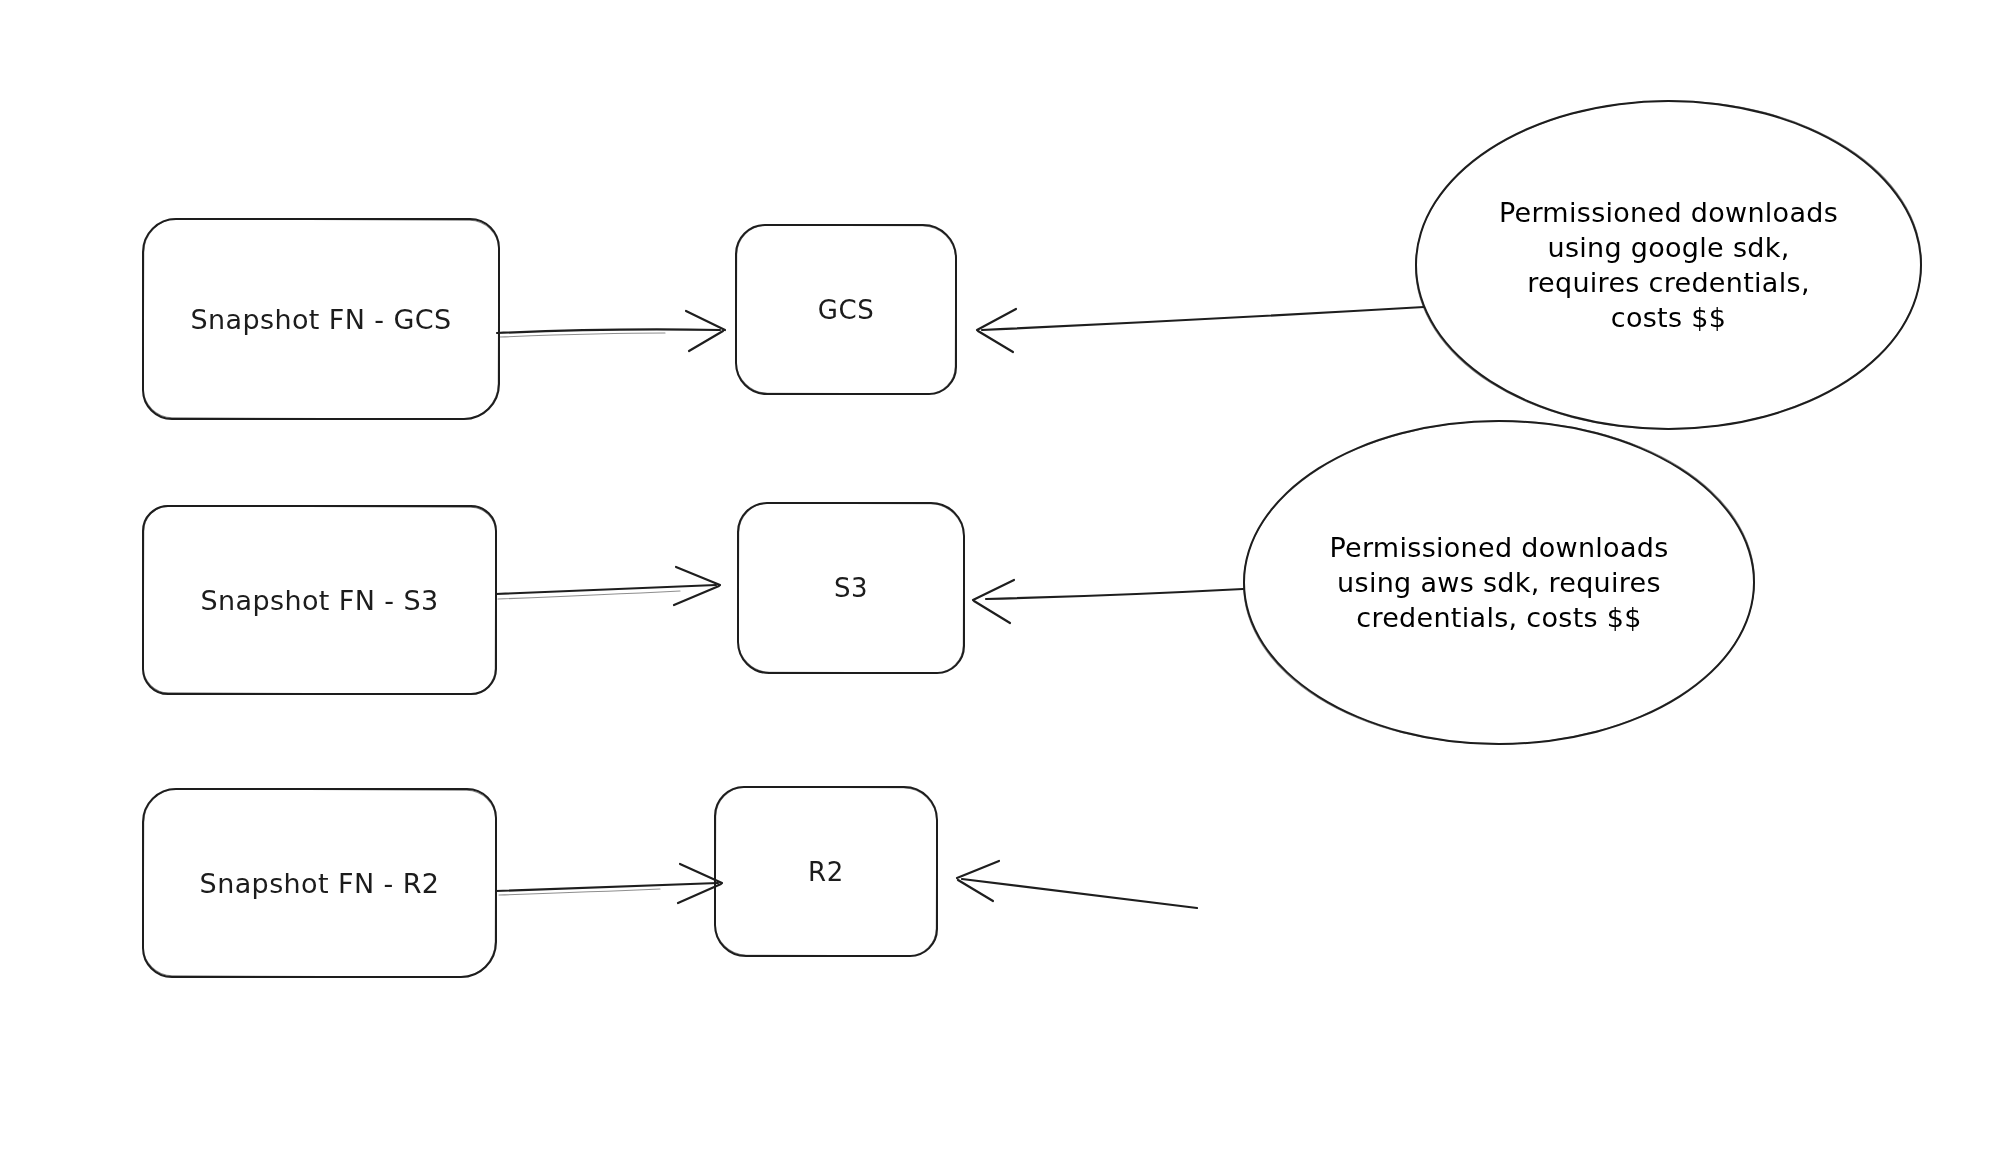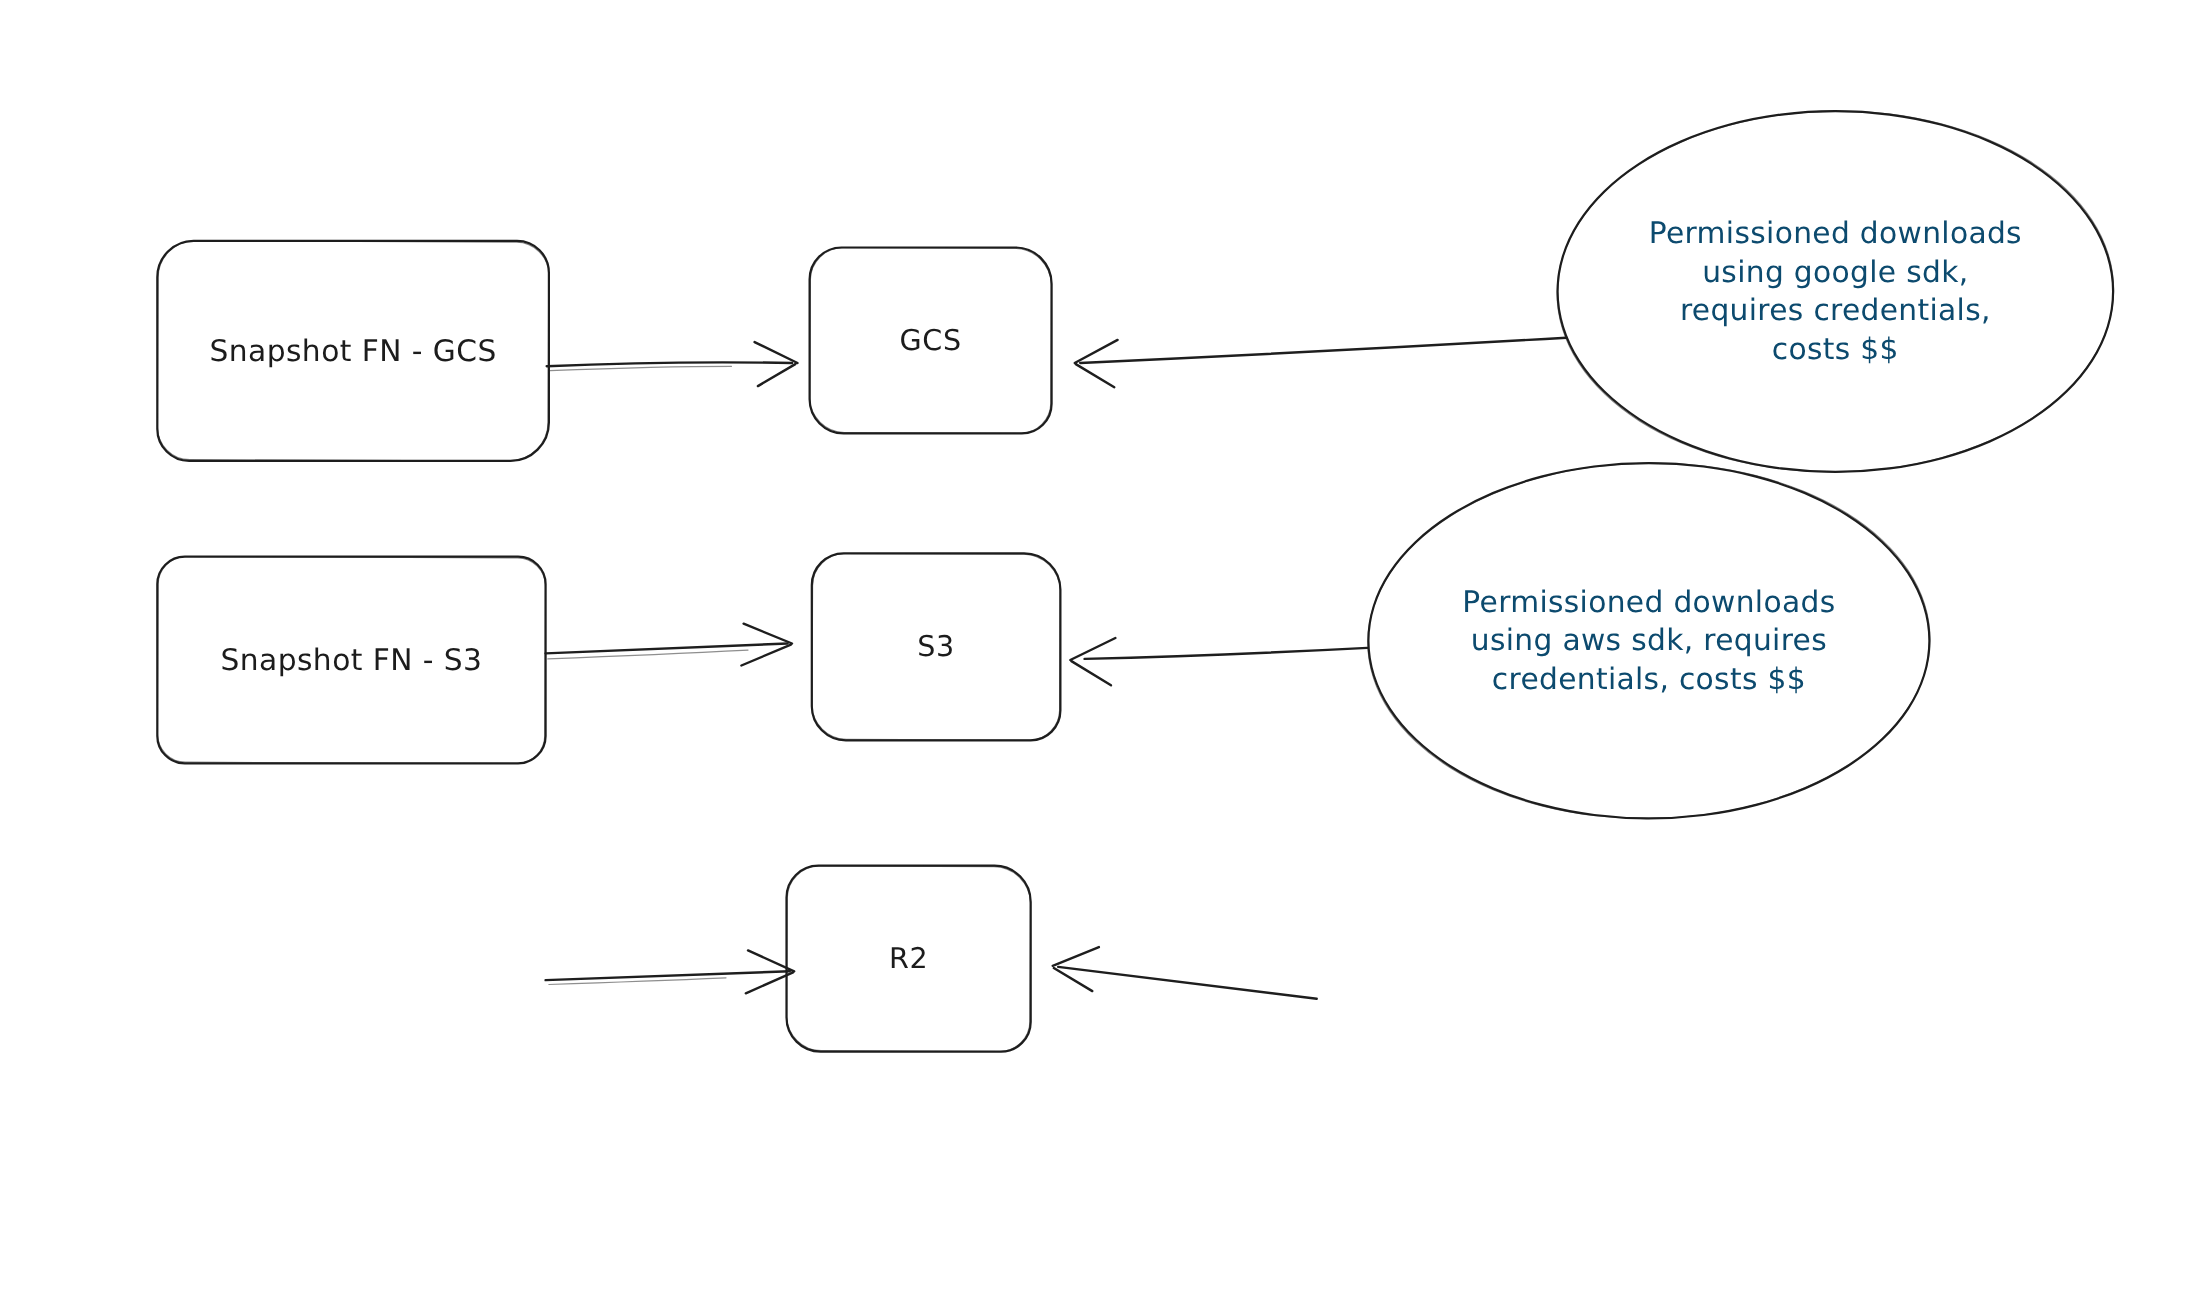--- a/index.html
+++ b/index.html
@@ -59,21 +59,21 @@
   }
   .small-label {
     font-size: 26px;
     letter-spacing: 0.6px;
     color: #1c1c1c;
   }
   .note-text {
     font-size: 27px;
     line-height: 35px;
     letter-spacing: 0.3px;
-    color: #0c4a6e;
+    color: #000000;
     white-space: pre-line;
     text-align: center;
     padding: 0 30px;
   }
   
   #rect-gcs { left: 130px; top: 218px; width: 358px; height: 202px; }
   #box-gcs  { left: 735px; top: 224px; width: 222px; height: 171px; }
   #ell-gcs  { left: 1415px; top: 100px; width: 507px; height: 330px; }
 
   #rect-s3  { left: 130px; top: 505px; width: 355px; height: 190px; border-radius: 26px; }
@@ -161,17 +161,20 @@
   </div>
   <div id="box-s3" class="node small-node">
     <span class="small-label">S3</span>
   </div>
   <div id="ell-s3" class="node ellipse-node">
     <span class="note-text">Permissioned downloads
 using aws sdk, requires
 credentials, costs $$</span>
   </div>
 
+  <div id="rect-r2" class="node rect-node">
+    <span class="node-label">Snapshot FN - R2</span>
+  </div>
   <div id="box-r2" class="node small-node">
     <span class="small-label">R2</span>
   </div>
 
 </div>
 
 </body></html>

